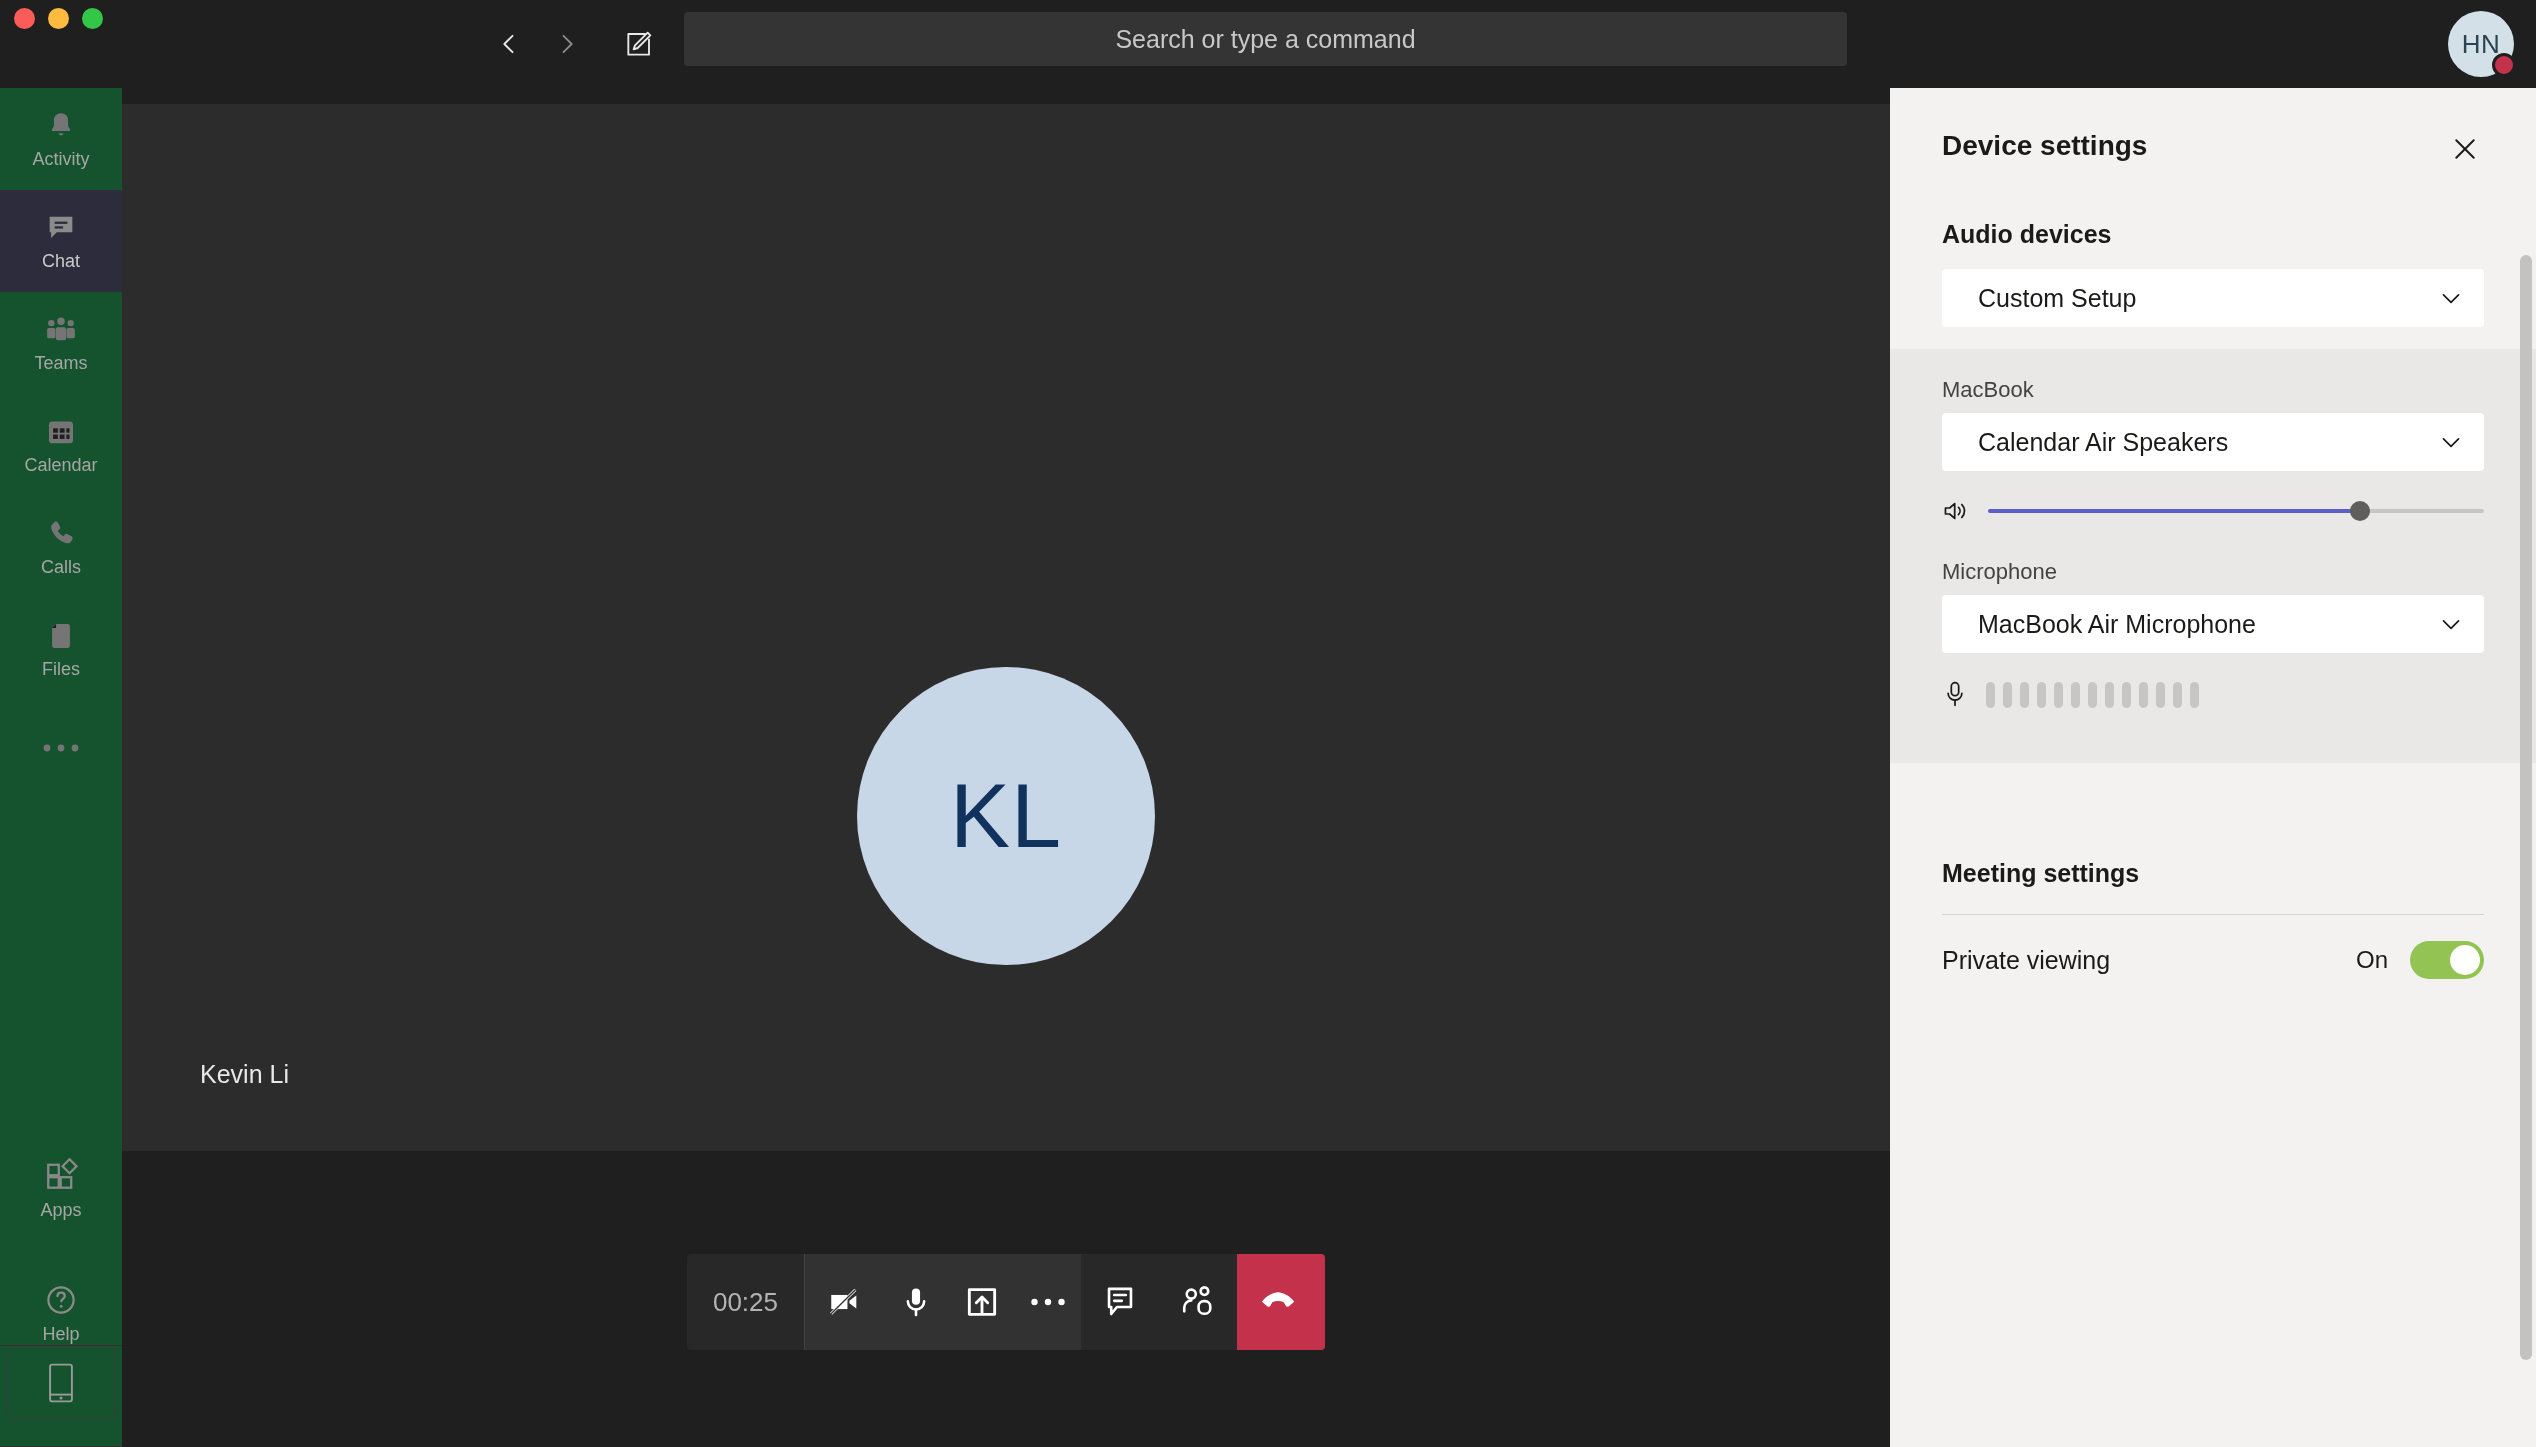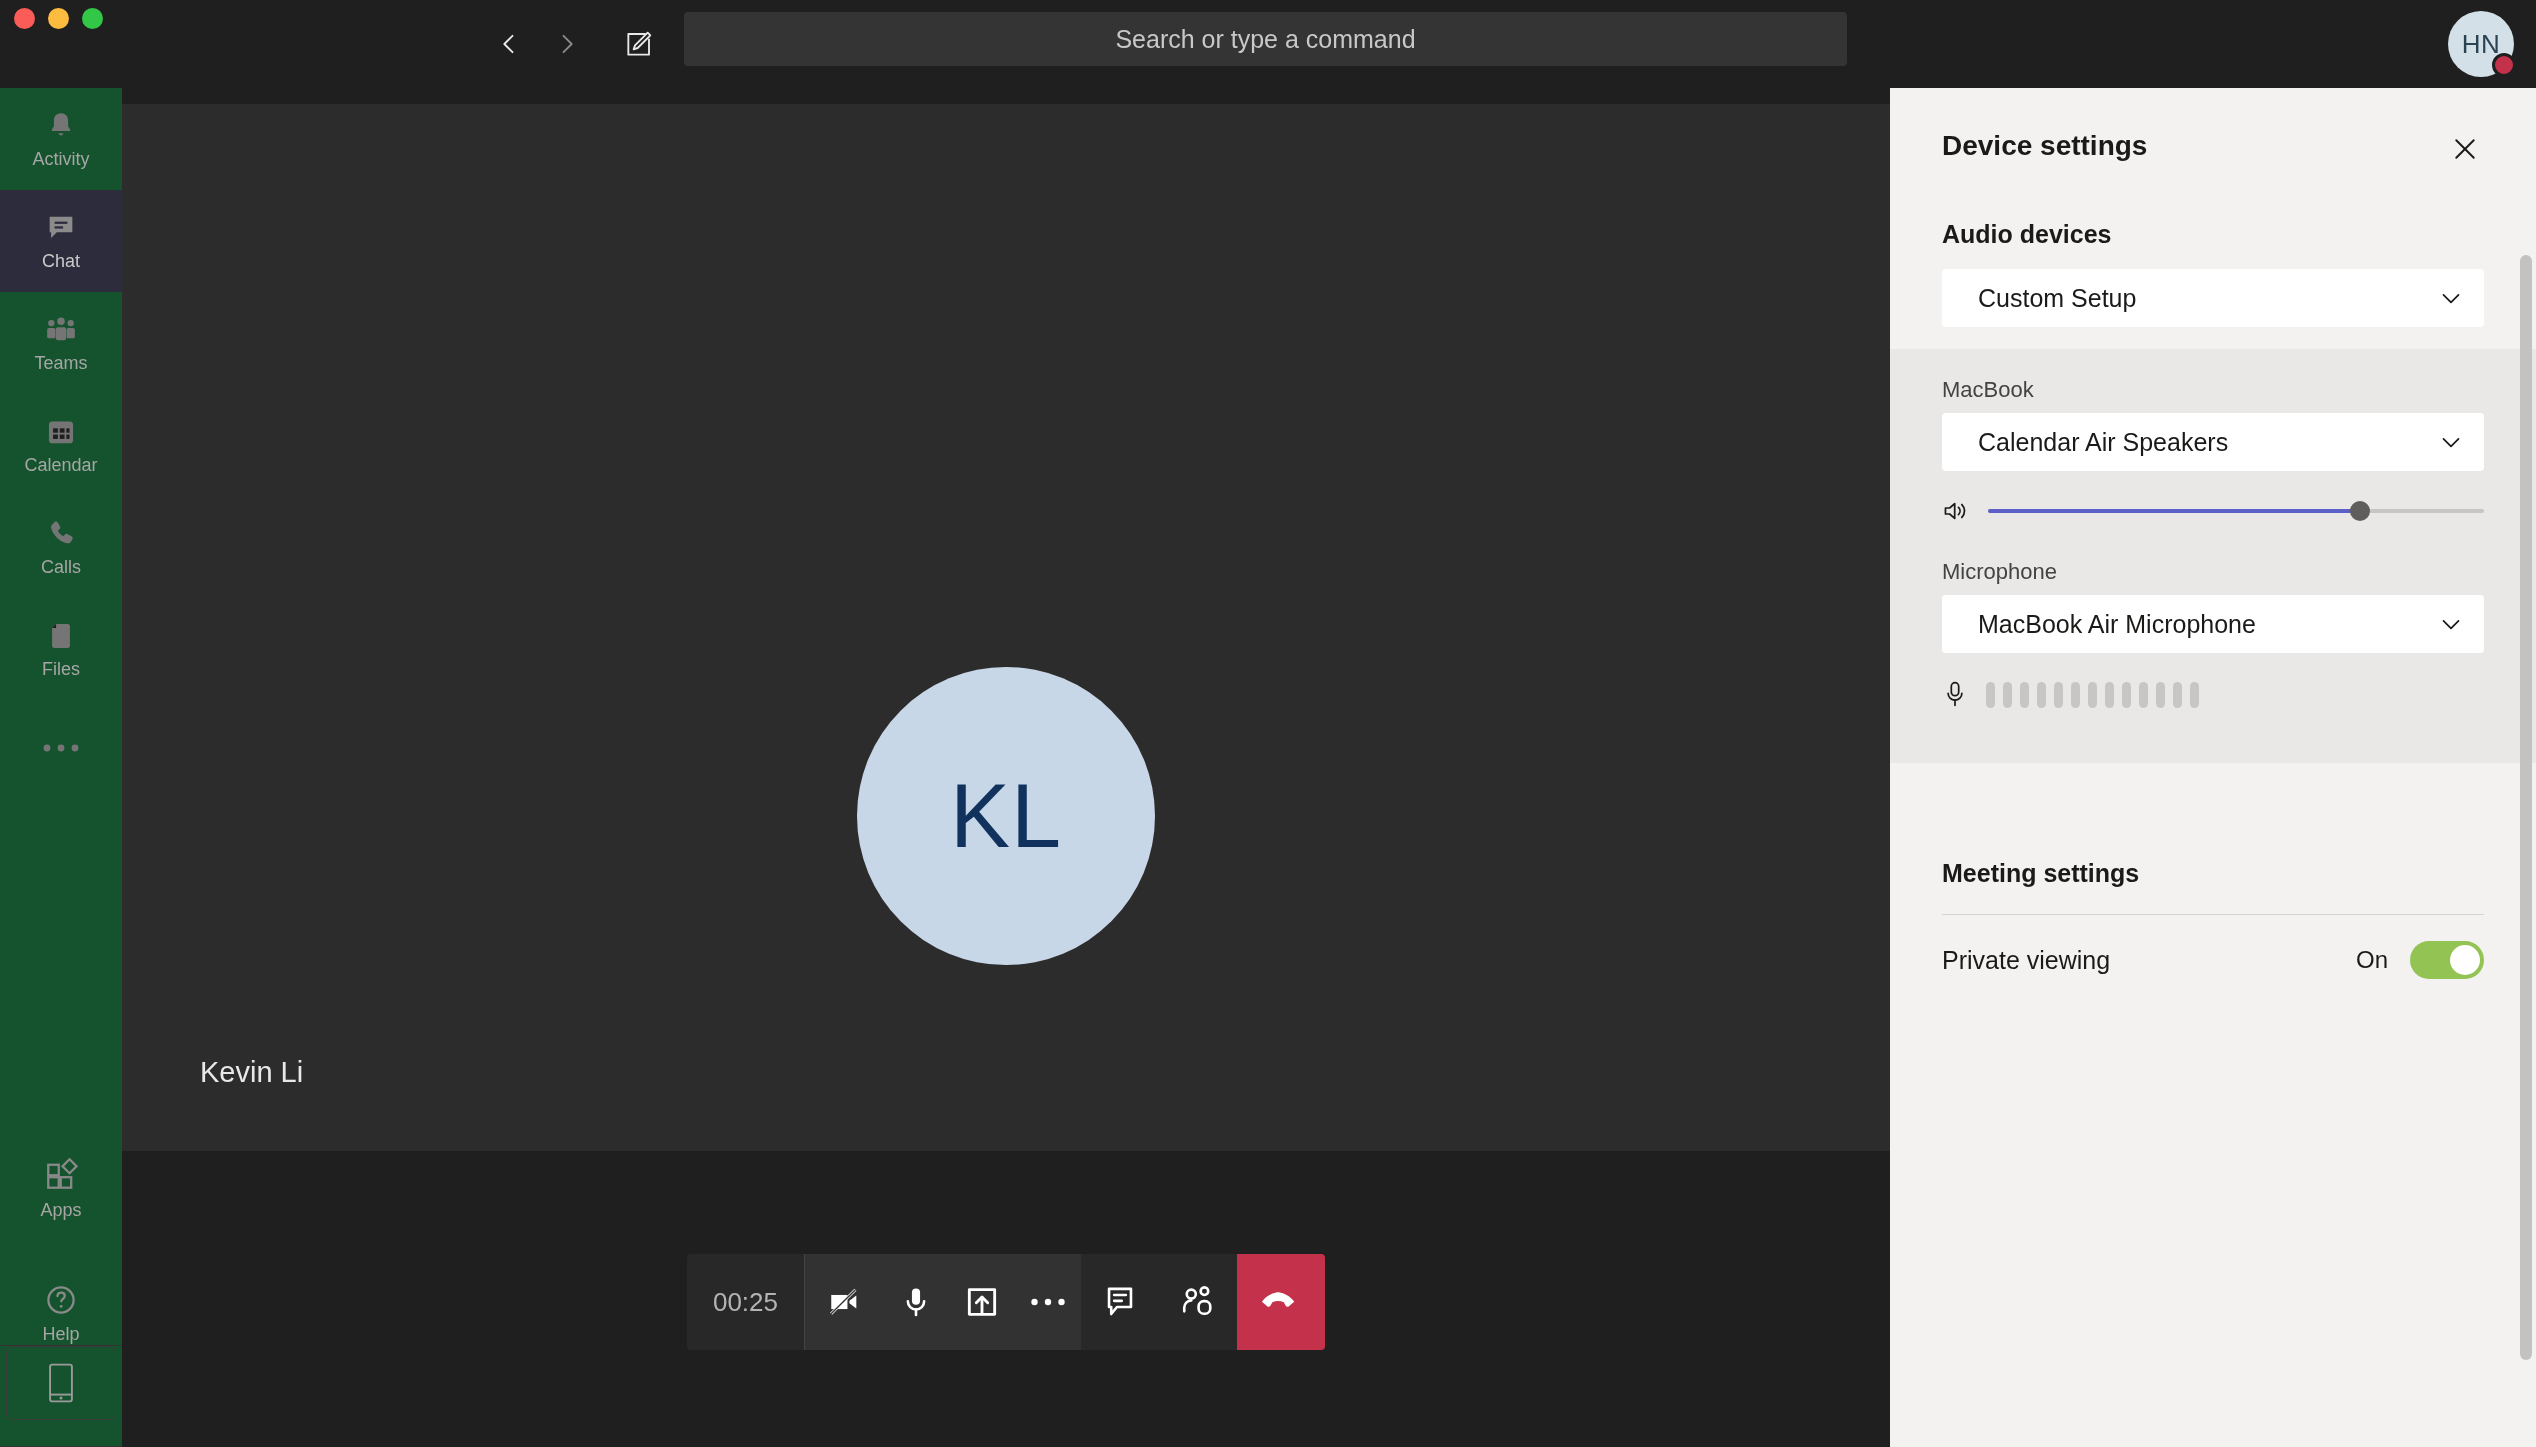--- a/index.html
+++ b/index.html
@@ -131,21 +131,21 @@
     background: #c8d7e8;
     display: flex; align-items: center; justify-content: center;
   }
   .big-avatar .initials {
     font-size: 90px; color: #10325c;
     font-family: "Liberation Sans", sans-serif;
     letter-spacing: 1px;
   }
   .participant-name {
     position: absolute; left: 78px; bottom: 62px;
-    font-size: 29px; color: #e8e8e8;
+    font-size: 25px; color: #e8e8e8;
     font-family: "Liberation Sans", sans-serif;
   }
 
   
   .callbar {
     position: absolute;
     left: 50%; transform: translateX(-50%);
     top: 1150px;
     height: 96px;
     background: #292828;

